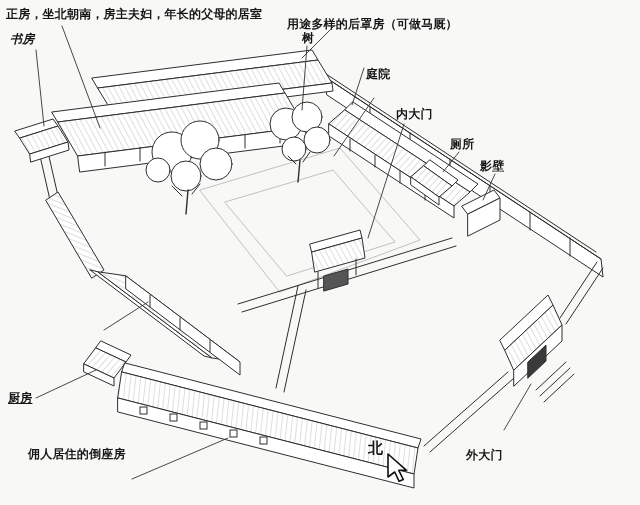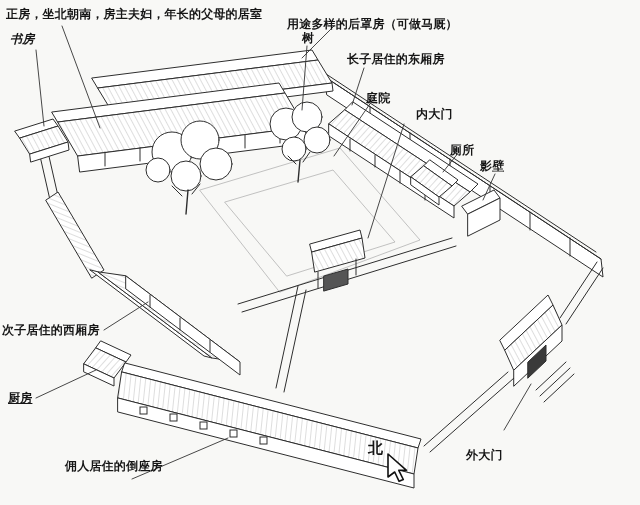--- a/index.html
+++ b/index.html
@@ -214,24 +214,22 @@
       <g transform="translate(388,454)">
         <polygon points="0,0 0,23 6.7,18 11.1,27.3 15.3,25.5 10.8,16.3 18.5,16.3" fill="#fdfdfd" stroke="#111111" stroke-width="1.6" stroke-linejoin="round"></polygon>
       </g>
     </g>
   </svg>
 
   <div class="lbl" style="left:6px;   top:8px;">正房，坐北朝南，房主夫妇，年长的父母的居室</div>
   <div class="lbl" style="left:10px;  top:33px;font-style:italic;">书房</div>
   <div class="lbl" style="left:287px; top:18px;">用途多样的后罩房（可做马厩）</div>
   <div class="lbl" style="left:302px; top:32px;">树</div>
-  <div class="lbl" style="left:347px; top:53px;">长子居住的东厢房</div>
-  <div class="lbl" style="left:366px; top:92px;">庭院</div>
-  <div class="lbl" style="left:416px; top:108px;">内大门</div>
-  <div class="lbl" style="left:450px; top:144px;">厕所</div>
+  <div class="lbl" style="left:366px; top:68px;">庭院</div>
+  <div class="lbl" style="left:396px; top:108px;">内大门</div>
+  <div class="lbl" style="left:450px; top:138px;">厕所</div>
   <div class="lbl" style="left:480px; top:160px;">影壁</div>
-  <div class="lbl" style="left:2px;   top:324px;">次子居住的西厢房</div>
   <div class="lbl" style="left:8px;   top:392px;text-decoration:underline;">厨房</div>
-  <div class="lbl" style="left:28px;  top:460px;margin-left:37px;">佣人居住的倒座房</div>
+  <div class="lbl" style="left:28px;  top:448px;">佣人居住的倒座房</div>
   <div class="lbl" style="left:466px; top:449px;">外大门</div>
   <div class="lbl lbl-north" style="left:368px; top:439px;">北</div>
 
 </div>
 
 </body></html>

